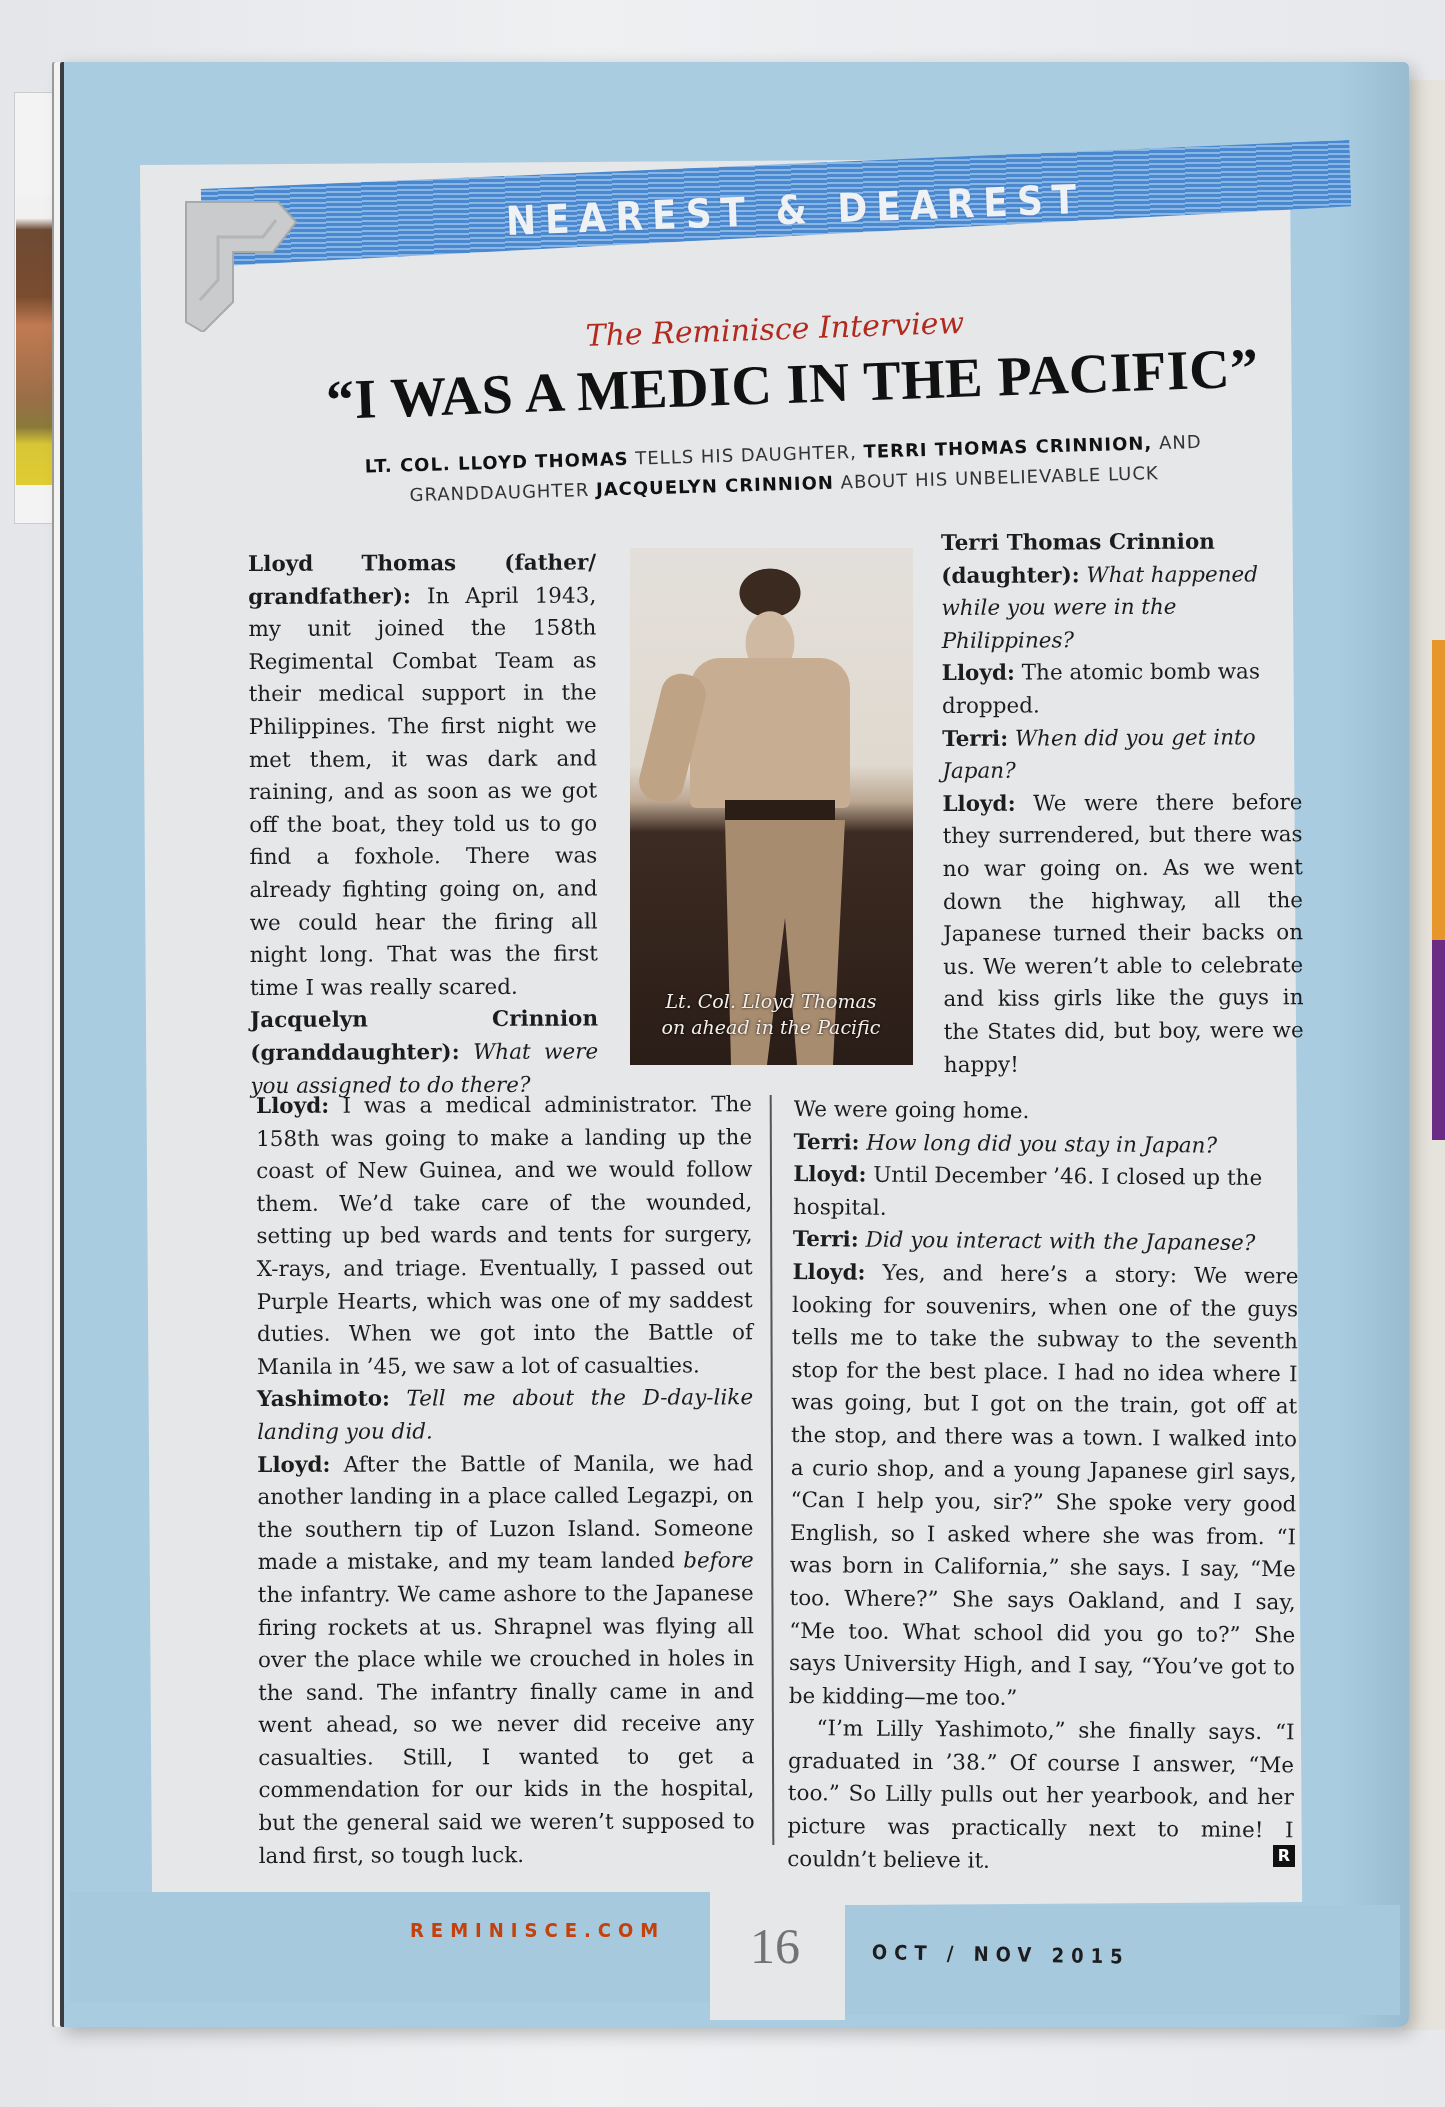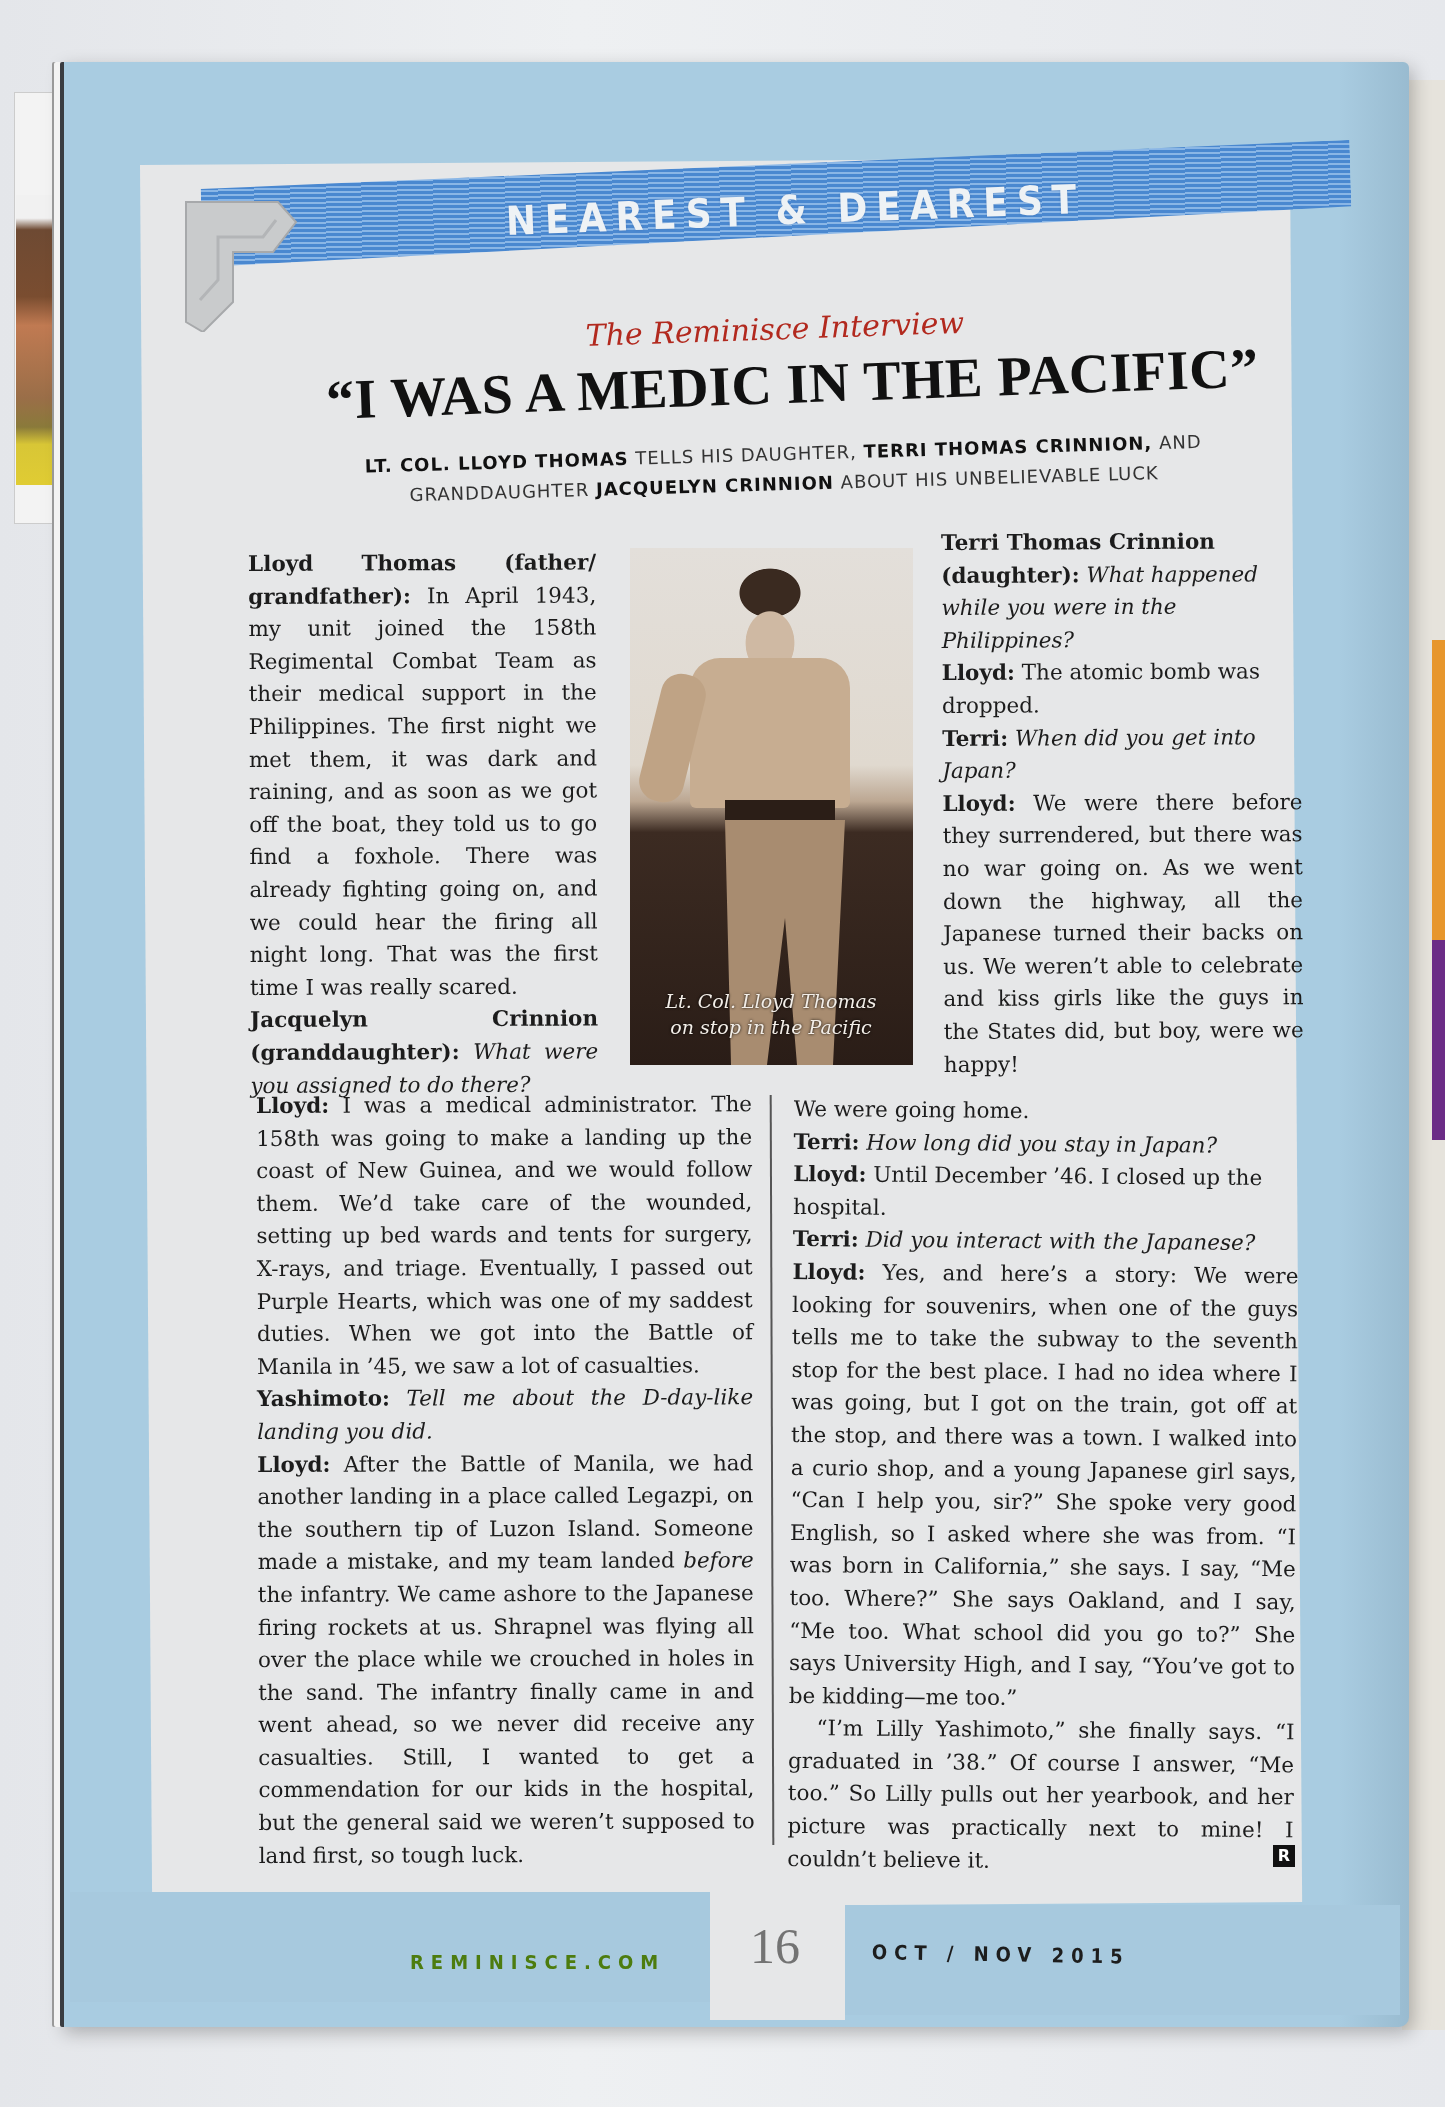--- a/index.html
+++ b/index.html
@@ -122,21 +122,21 @@
   
   .footer-left-tab {
     position:absolute; left:70px; top:1892px; width:640px; height:110px; background:#a7c9de;
   }
   .footer-right-tab {
     position:absolute; left:845px; top:1905px; width:555px; height:110px; background:#a7c9de;
   }
   .footer-gap { position:absolute; left:710px; top:1880px; width:135px; height:140px; background:#e6e7e8; }
   .site {
     position:absolute; left:410px; top:1918px;
-    font-family:"DejaVu Sans Condensed","DejaVu Sans", sans-serif; font-size:20px; letter-spacing:7px; color:#4d7c0f; font-weight:bold;margin-top:32px;
+    font-family:"DejaVu Sans Condensed","DejaVu Sans", sans-serif; font-size:20px; letter-spacing:7px; color:#c2410c; font-weight:bold;
   }
   .page-num {
     position:absolute; left:750px; top:1917px;
     font-family:"Liberation Serif", serif; font-size:50px; color:#737373;
   }
   .issue {
     position:absolute; left:872px; top:1940px;
     font-family:"DejaVu Sans Condensed","DejaVu Sans", sans-serif; font-size:20px; letter-spacing:7px; color:#1d1d1d; font-weight:bold;
     transform: rotate(1deg); transform-origin:0 0;
   }
@@ -181,21 +181,21 @@
 </div>
 
 <div class="photo">
   <div class="torso"></div>
   <div class="arm"></div>
   <div class="belt"></div>
   <div class="legs"></div>
 </div>
 <div class="caption">
   <div>Lt. Col. Lloyd Thomas</div>
-  <div>on stop in the Pacific</div>
+  <div>on ahead in the Pacific</div>
 </div>
 
 <div class="col col-left-bottom">
   <p><b>Lloyd:</b> <span>I was a medical administrator. The 158th was going to make a landing up the coast of New Guinea, and we would follow them. We’d take care of the wounded, setting up bed wards and tents for surgery, X-rays, and triage. Eventually, I passed out Purple Hearts, which was one of my saddest duties. When we got into the Battle of Manila in ’45, we saw a lot of casualties.</span></p>
   <p><b>Yashimoto:</b> <i>Tell me about the D-day-like landing you did.</i></p>
   <p><b>Lloyd:</b> <span>After the Battle of Manila, we had another landing in a place called Legazpi, on the southern tip of Luzon Island. Someone made a mistake, and my team landed </span><i>before</i><span> the infantry. We came ashore to the Japanese firing rockets at us. Shrapnel was flying all over the place while we crouched in holes in the sand. The infantry finally came in and went ahead, so we never did receive any casualties. Still, I wanted to get a commendation for our kids in the hospital, but the general said we weren’t supposed to land first, so tough luck.</span></p>
 </div>
 
 <div class="col-rule"></div>
 

